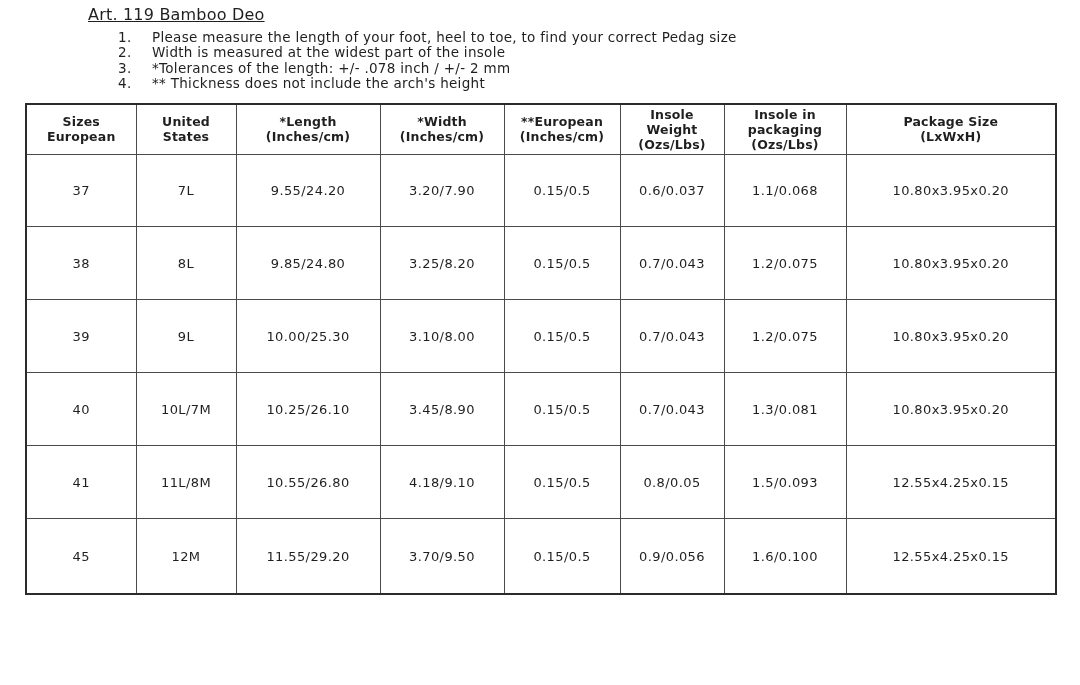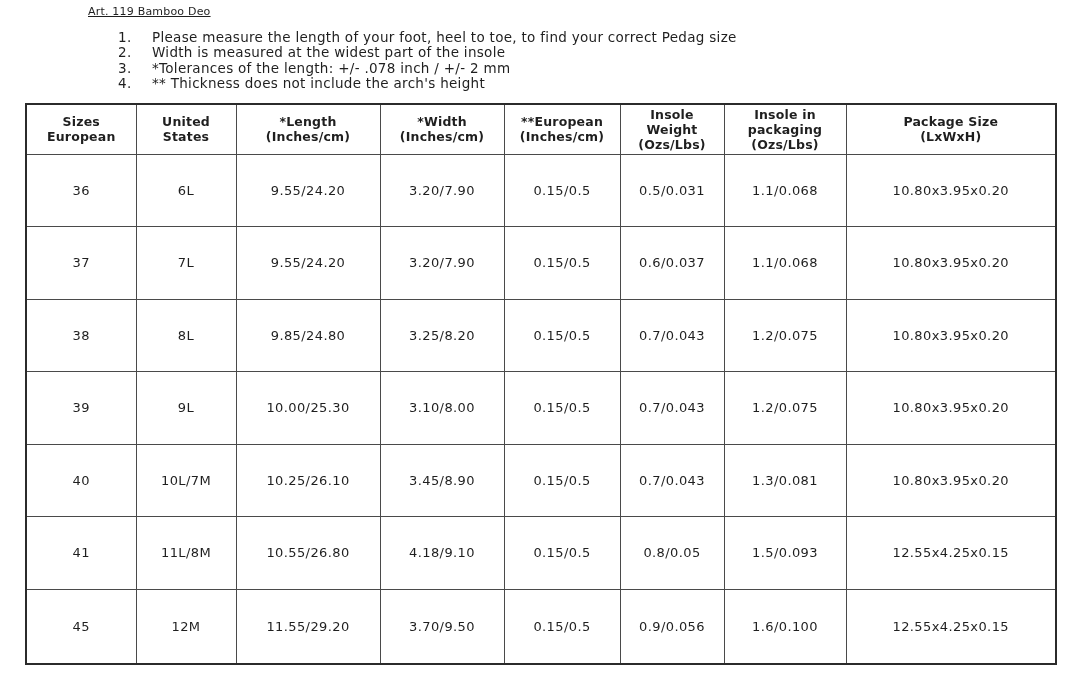--- a/index.html
+++ b/index.html
@@ -9,21 +9,21 @@
     height: 685px;
     position: relative;
     font-family: "DejaVu Sans", "Liberation Sans", sans-serif;
     color: #1f1f1f;
     overflow: hidden;
   }
   .doc-title {
     position: absolute;
     left: 88px;
     top: 5px;
-    font-size: 11px;
+    font-size: 16px;
     letter-spacing: 0.2px;
     text-decoration: underline;
     color: #1f1f1f;
   }
   .notes {
     position: absolute;
     left: 118px;
     top: 30px;
   }
   .note-row {
@@ -36,21 +36,21 @@
   .note-num {
     width: 34px;
     flex: 0 0 34px;
   }
   .note-text { white-space: nowrap; }
   table.size-table {
     position: absolute;
     left: 25px;
     top: 103px;
     width: 1030px;
-    height: 562px;
+    height: 492px;
     border-collapse: collapse;
     table-layout: fixed;
     border: 2px solid #2b2b2b;
   }
   .size-table th, .size-table td {
     border: 1px solid #4a4a4a;
     text-align: center;
     vertical-align: middle;
     padding: 0 2px;
   }
@@ -119,30 +119,20 @@
 (Ozs/Lbs)</th>
       <th>Insole in
 packaging
 (Ozs/Lbs)</th>
       <th>Package Size
 (LxWxH)</th>
     </tr>
   </thead>
   <tbody id="table-body">
       <tr>
-        <td>36</td>
-        <td>6L</td>
-        <td>9.55/24.20</td>
-        <td>3.20/7.90</td>
-        <td>0.15/0.5</td>
-        <td>0.5/0.031</td>
-        <td>1.1/0.068</td>
-        <td>10.80x3.95x0.20</td>
-      </tr>
-      <tr>
         <td>37</td>
         <td>7L</td>
         <td>9.55/24.20</td>
         <td>3.20/7.90</td>
         <td>0.15/0.5</td>
         <td>0.6/0.037</td>
         <td>1.1/0.068</td>
         <td>10.80x3.95x0.20</td>
       </tr>
       <tr>

